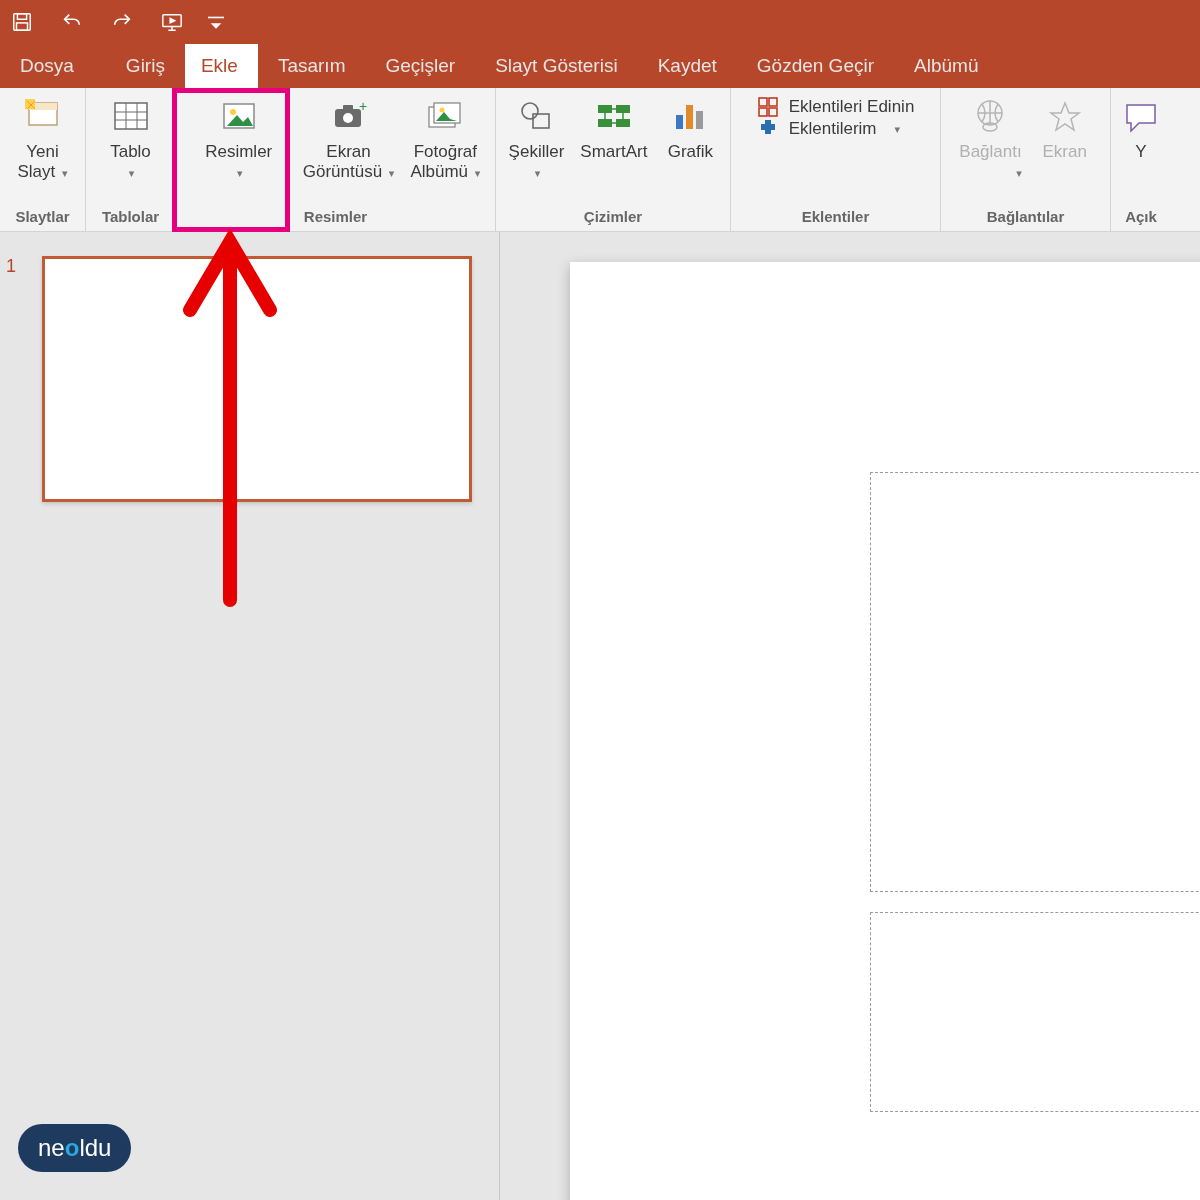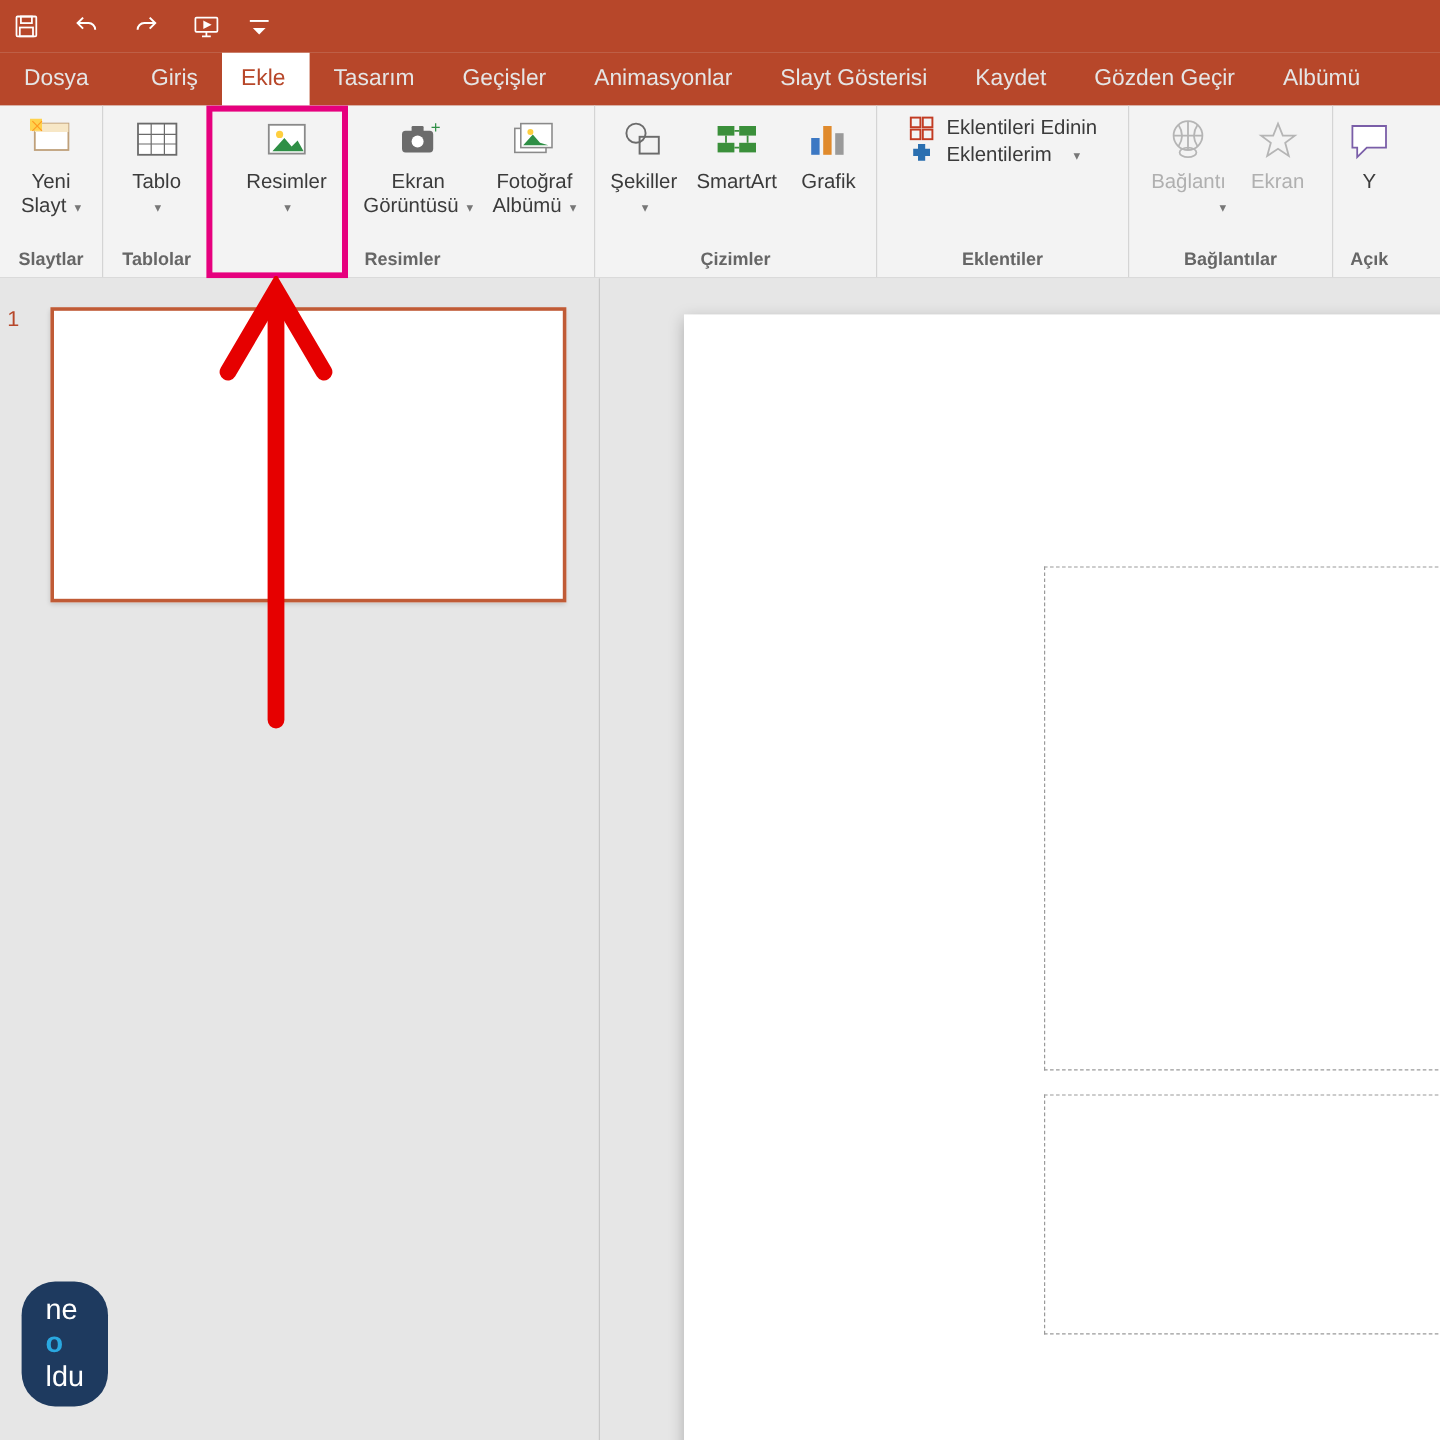--- a/index.html
+++ b/index.html
@@ -156,21 +156,20 @@
     left:18px;
     bottom:28px;
     background:#1e3a5f;
     color:#fff;
     border-radius:28px;
     padding:10px 20px;
     font-size:24px;
     font-weight:500;
     display:flex;
     align-items:baseline;
-    flex-direction:column;
   }
   .watermark .o{ color:#2aa8e0; font-weight:700; }
 </style>
 </head>
 <body>
 
 <div class="titlebar">
   <div class="qat-item">
     <svg viewBox="0 0 24 24" fill="none" stroke="#fff" stroke-width="1.6">
         <rect x="3" y="3" width="18" height="18" rx="1"></rect>
@@ -205,21 +204,20 @@
       </svg>
   </div>
 </div>
 
 <div class="tabrow">
   <div class="tab">Dosya</div>
   <div class="tab" style="padding-left:32px">Giriş</div>
   <div class="tab active">Ekle</div>
   <div class="tab">Tasarım</div>
   <div class="tab">Geçişler</div>
-  <div class="tab">Animasyonlar</div>
   <div class="tab">Slayt Gösterisi</div>
   <div class="tab">Kaydet</div>
   <div class="tab">Gözden Geçir</div>
   <div class="tab">Albümü</div>
 </div>
 
 <div class="ribbon">
 
   <div class="group" style="width:86px">
     <div class="group-body">

